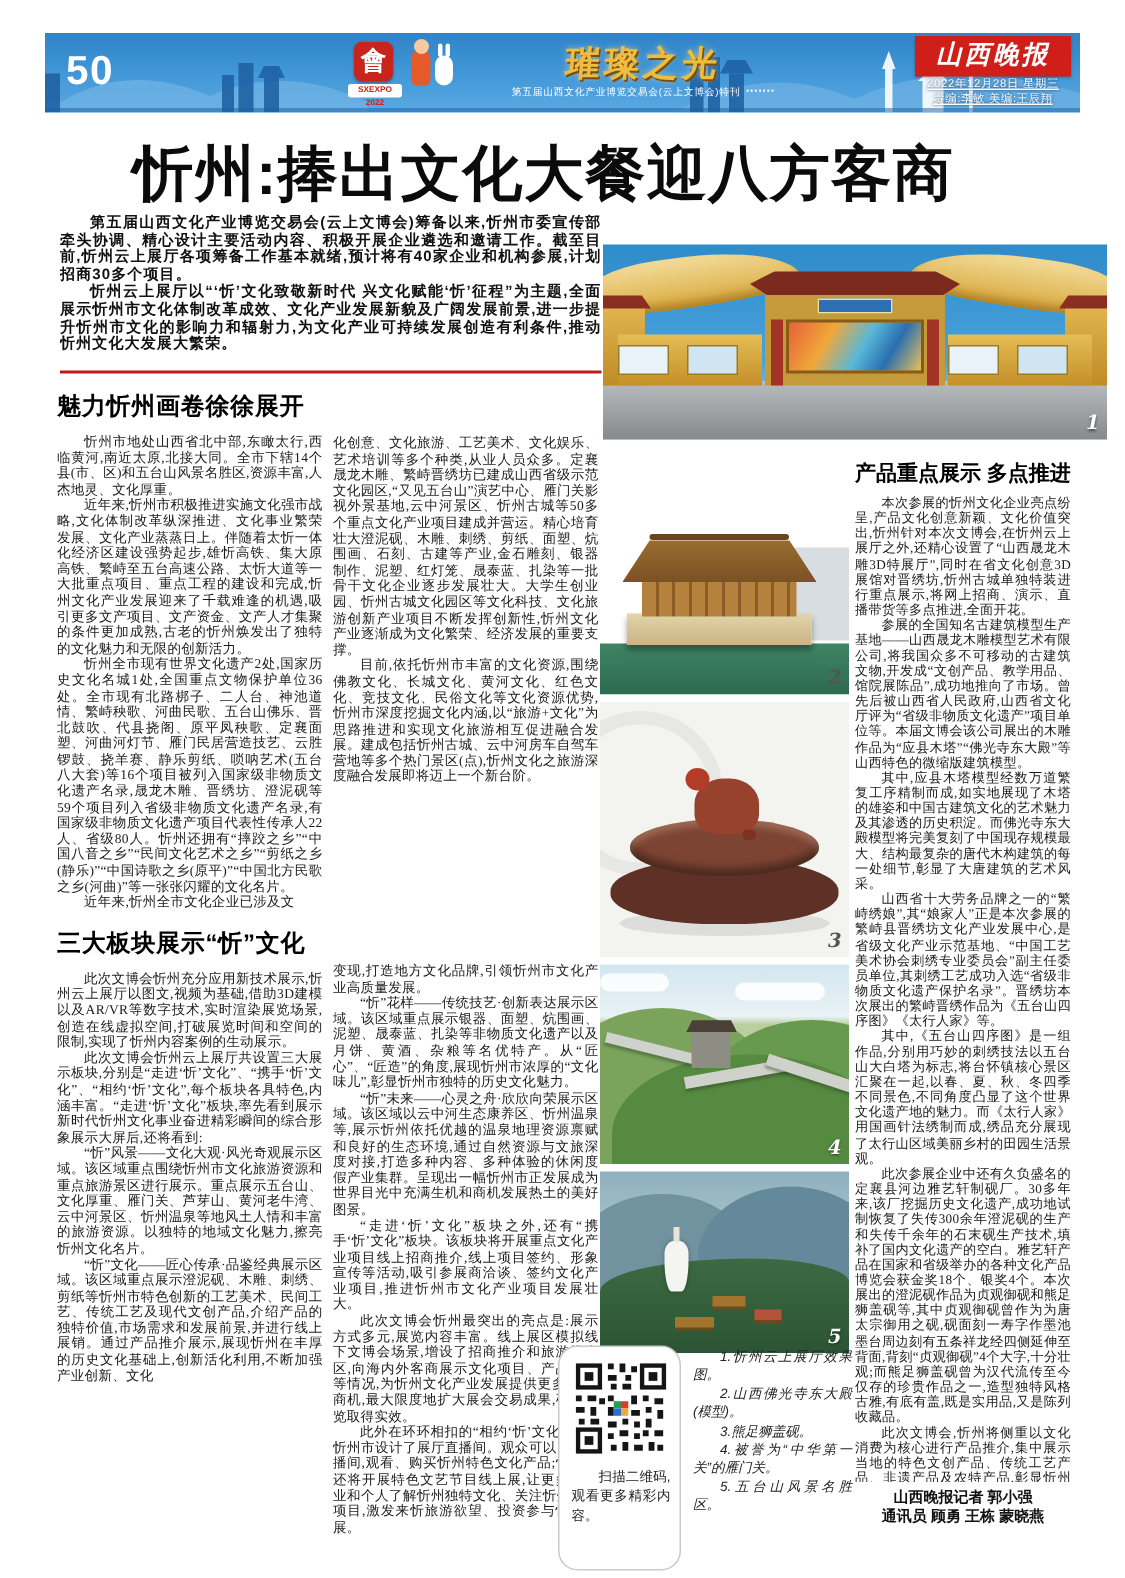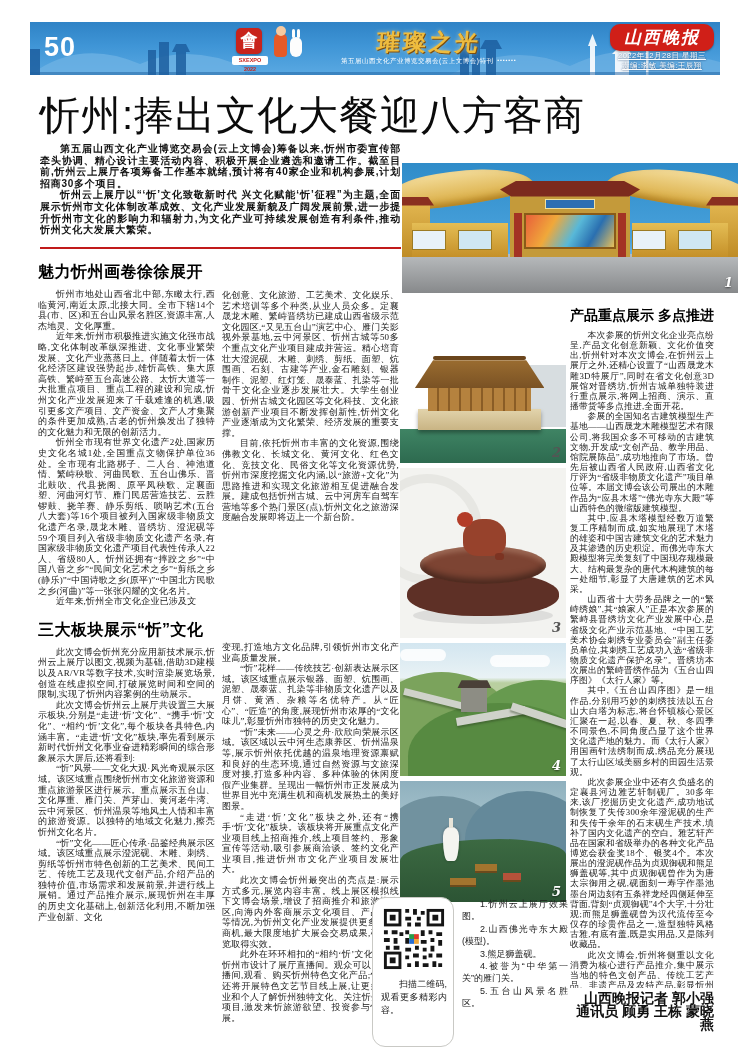--- a/index.html
+++ b/index.html
@@ -31,50 +31,50 @@
   .mascot-b::after { content:""; position:absolute; left:7px; top:-8px; width:3px; height:9px;
               background:#fdfdfd; border-radius:2px; }
   .banner-title { position:absolute; left:96px; top:2px; width:230px; text-align:center;
               font-family:"Liberation Sans",sans-serif; font-size:23px; font-weight:900; color:#eebc3e;
               letter-spacing:3px; transform:skewX(-5deg);
               text-shadow:1px 1px 0 #7c4d0e, 0 0 4px rgba(255,230,150,.6); }
   .banner-subtitle { position:absolute; left:92px; top:32px; width:238px; text-align:center; color:#ffffff;
               font-family:"Liberation Sans",sans-serif; font-size:6.5px; letter-spacing:.5px; white-space:nowrap; }
   .flags { display:inline-block; margin-left:4px; letter-spacing:1px; color:#fff; font-size:5px; vertical-align:1px; }
   .masthead-right { position:absolute; right:3px; top:2px; width:110px; text-align:center; z-index:3; }
-  .paper-name { width:104px; height:27px; margin:0 auto; background:#d01f18; border-radius:10px;
+  .paper-name { width:104px; height:27px; margin:0 auto; background:#d01f18; border-radius:0;
               color:#fff; font-family:"DejaVu Serif",serif; font-weight:bold; font-style:italic;
               font-size:17px; line-height:27px; letter-spacing:2px; box-shadow:0 1px 2px rgba(0,0,0,.3); }
   .date-line, .editors-line { color:#fff; font-family:"Liberation Sans",sans-serif; font-size:7.5px;
               line-height:10px; letter-spacing:.5px; text-shadow:0 0 2px rgba(0,40,90,.8);text-decoration:underline; }
 
   
-  .headline { position:absolute; left:40px; top:88px; width:645px; text-align:left; color:#0b0b0b;
-              font-family:"Liberation Sans",sans-serif; font-size:40px; font-weight:400; letter-spacing:1px; }
+  .headline { position:absolute; left:40px; top:88px; width:645px; text-align:center; color:#0b0b0b;
+              font-family:"Liberation Sans",sans-serif; font-size:40px; font-weight:700; letter-spacing:1px; }
   .lead { position:absolute; left:40px; top:143px; width:361px; height:102px; overflow:hidden;
           font-family:"Liberation Sans",sans-serif; font-size:10px; font-weight:600; color:#111;
           line-height:11.6px; letter-spacing:.75px; text-align:justify; }
   .lead p { text-indent:2em; }
   .red-rule { position:absolute; left:40px; top:247px; width:361px; height:2px; background:#c11a1a; }
 
   
   .col { position:absolute; overflow:hidden; text-align:justify; font-size:9px; line-height:10.6px;
          letter-spacing:.2px; color:#191919; }
   .col p { text-indent:2em; }
   .col p.noind { text-indent:0; }
   .col h2 { font-family:"Liberation Sans",sans-serif; font-size:16px; font-weight:900; color:#000;
             letter-spacing:.5px; line-height:20px; margin:0 0 7px 0; text-align:left; }
   .col h2.later { margin-top:13px; }
   #col1 { left:38px; top:262px; width:177px; height:782px; }
   #col2a { left:222px; top:290px; width:177px; height:320px; }
   #col2b { left:222px; top:642px; width:177px; height:398px; }
   #col3 { left:570px; top:306px; width:144px; height:682px; font-size:8.8px; line-height:10.15px; }
   #col3 h2 { font-size:14px; letter-spacing:0; line-height:18px; margin-bottom:6px; }
-  .bylines { position:absolute; left:570px; top:992px; width:144px; text-align:right;
-             font-family:"Liberation Sans",sans-serif; font-size:14px; font-weight:bold; line-height:13px; color:#111; }
+  .bylines { position:absolute; left:570px; top:992px; width:144px; text-align:center;
+             font-family:"Liberation Sans",sans-serif; font-size:10px; font-weight:bold; line-height:13px; color:#111; }
 
   
   figure { position:absolute; overflow:hidden; }
   .pnum { position:absolute; right:5px; bottom:3px; font-family:"DejaVu Serif",serif; font-style:italic;
           font-weight:bold; font-size:13px; z-index:5; }
   .pnum.light { color:#fff; text-shadow:0 1px 2px rgba(0,0,0,.55); }
   .pnum.dark  { color:#555; }
 
   
   #photo1 { left:402px; top:163px; width:336px; height:130px; background:linear-gradient(180deg,#2f8cc9,#49a2dc 60%,#6db4e4 72%); }
@@ -161,21 +161,21 @@
   #photo5 .t1 { left:45%; bottom:26%; } #photo5 .t2 { left:62%; bottom:18%; width:18px; background:#b5523a; }
   #photo5 .t3 { left:30%; bottom:14%; width:26px; }
 
   
   .qr-box { position:absolute; left:372px; top:897px; width:82px; height:150px; background:#fff;
             border:1.5px solid #c9c9c5; border-radius:13px; }
   .qr-box svg { position:absolute; left:9px; top:9px; width:64px; height:64px; }
   .qr-caption { position:absolute; left:8px; top:80px; width:66px; font-family:"Liberation Sans",sans-serif;
             font-size:9px; line-height:13px; text-align:justify; color:#222; text-indent:2em; }
   .caption-list { position:absolute; left:462px; top:898px; width:106px; font-family:"Liberation Sans",sans-serif;
-            font-size:9px; line-height:12.4px; color:#222; text-align:justify; }
+            font-size:9px; line-height:12.4px; color:#222; text-align:justify;font-style:italic; }
   .caption-list p { text-indent:2em; }
 </style>
 </head>
 <body>
 
 <div class="page">
 
   <header class="banner">
     <svg class="skyline" viewBox="0 0 690 53" preserveAspectRatio="none">
       <path d="M0,53 Q50,16 110,42 Q160,20 215,46 L215,53 Z" fill="#6db1e3" opacity="0.8"></path>

